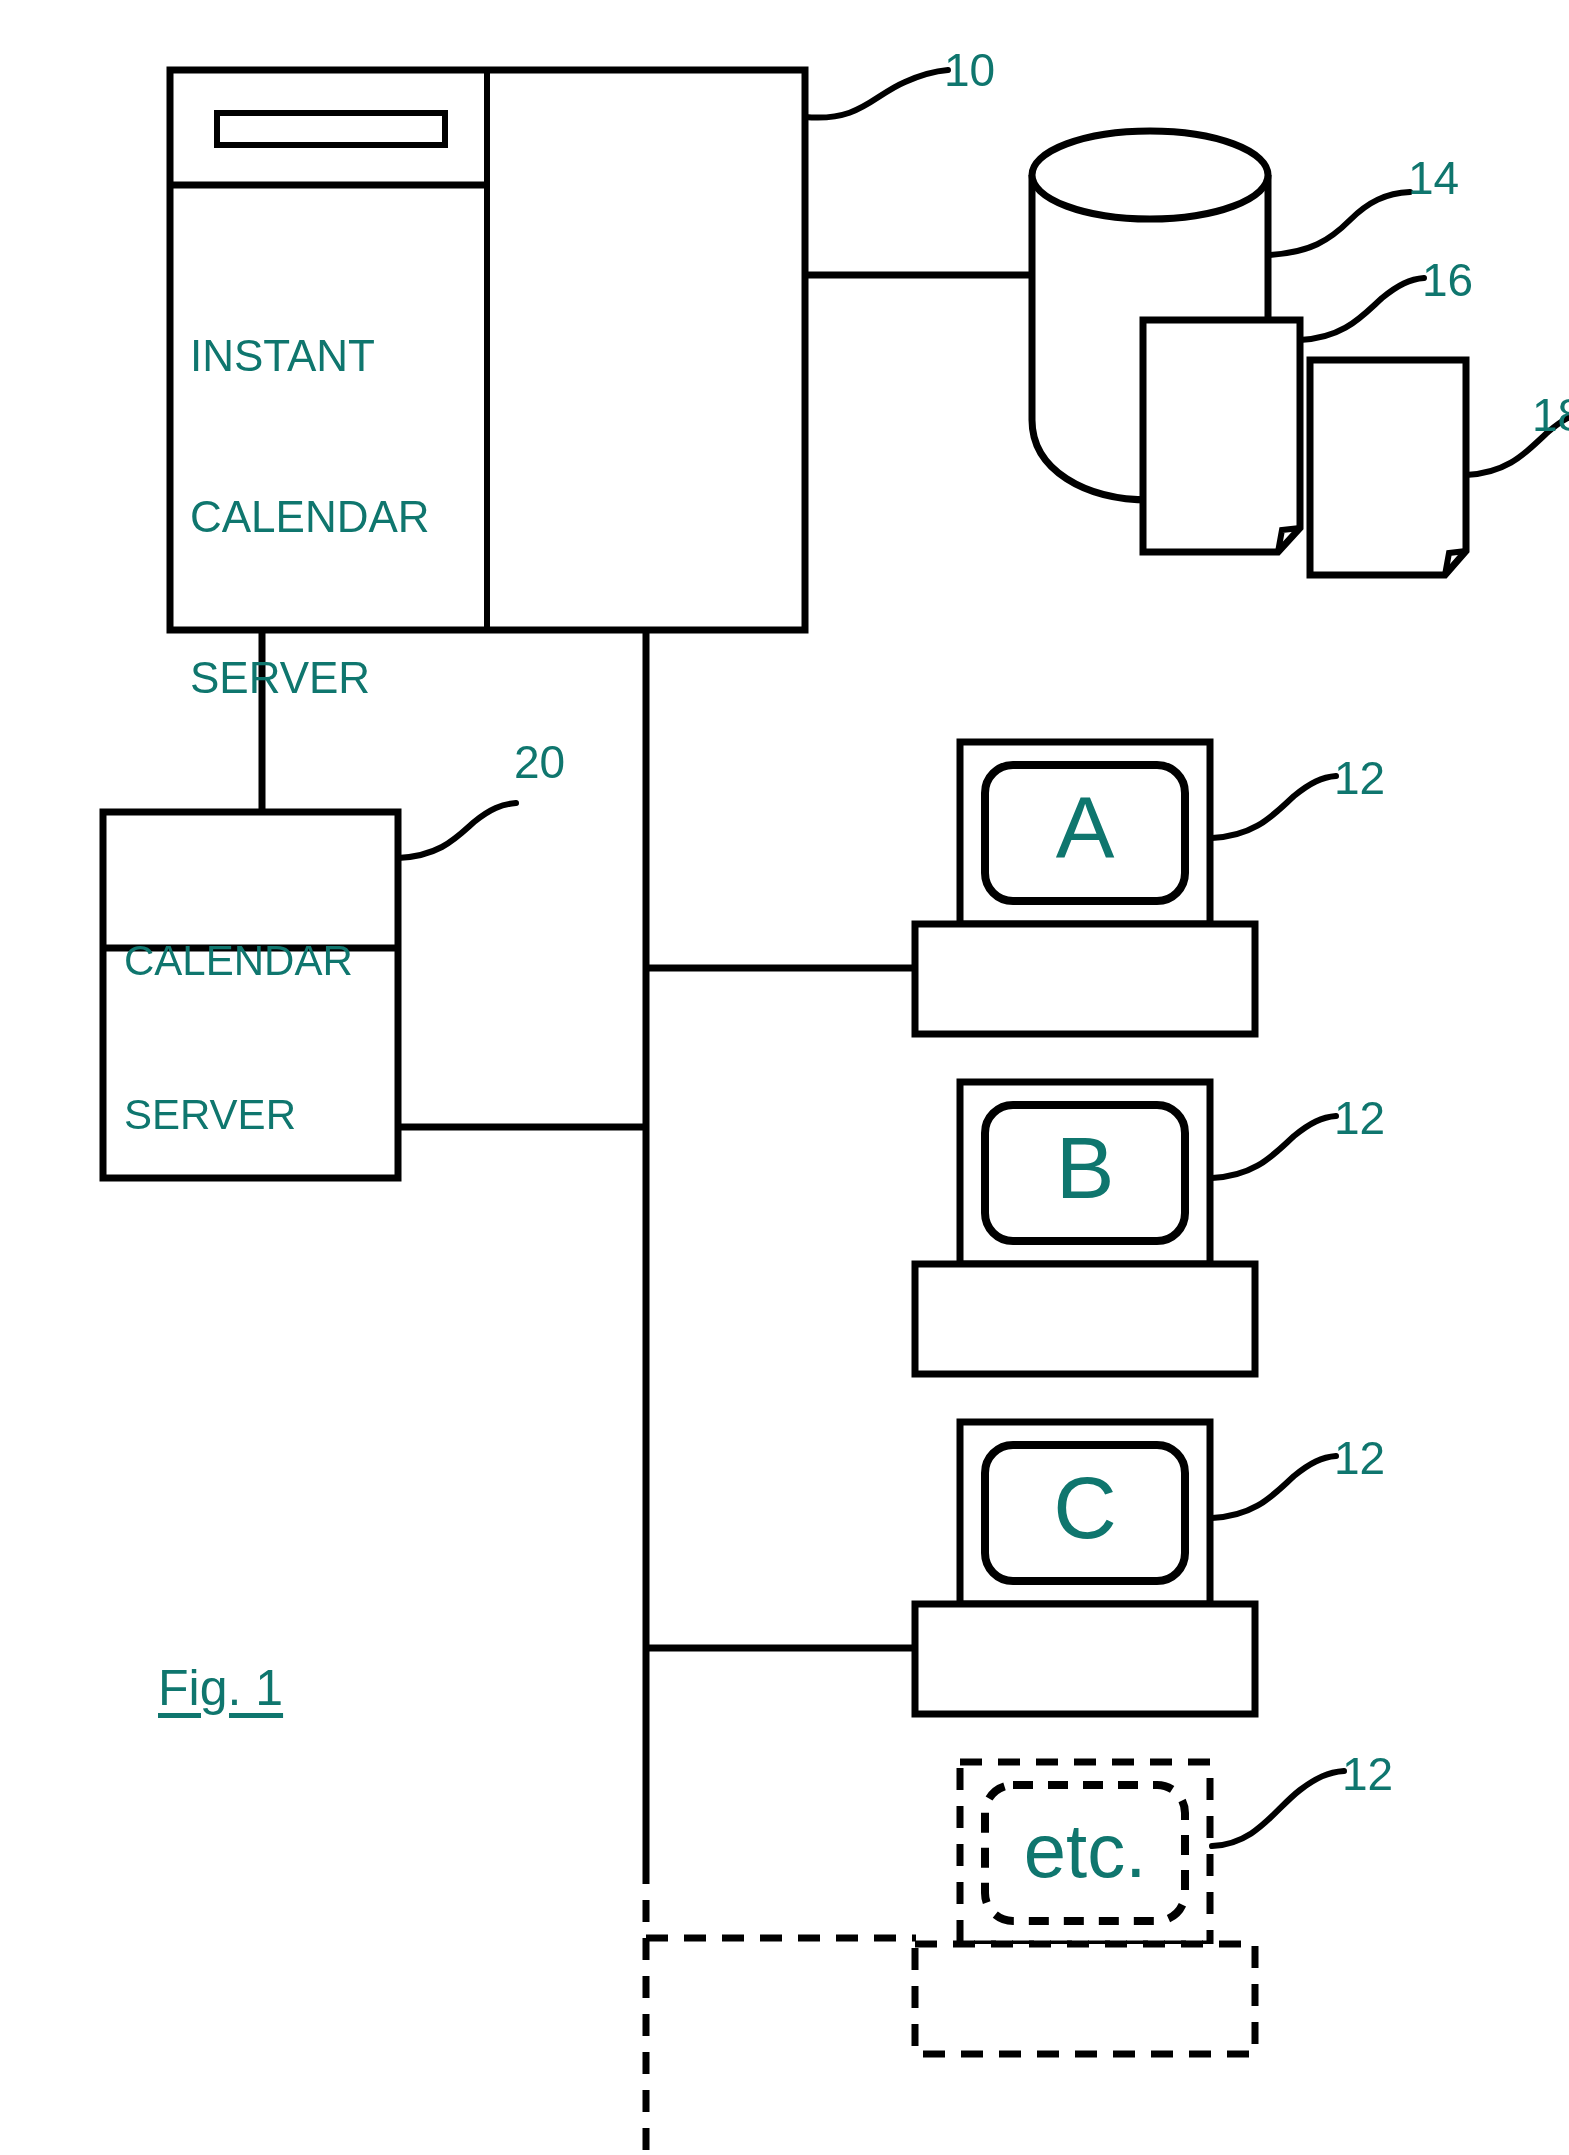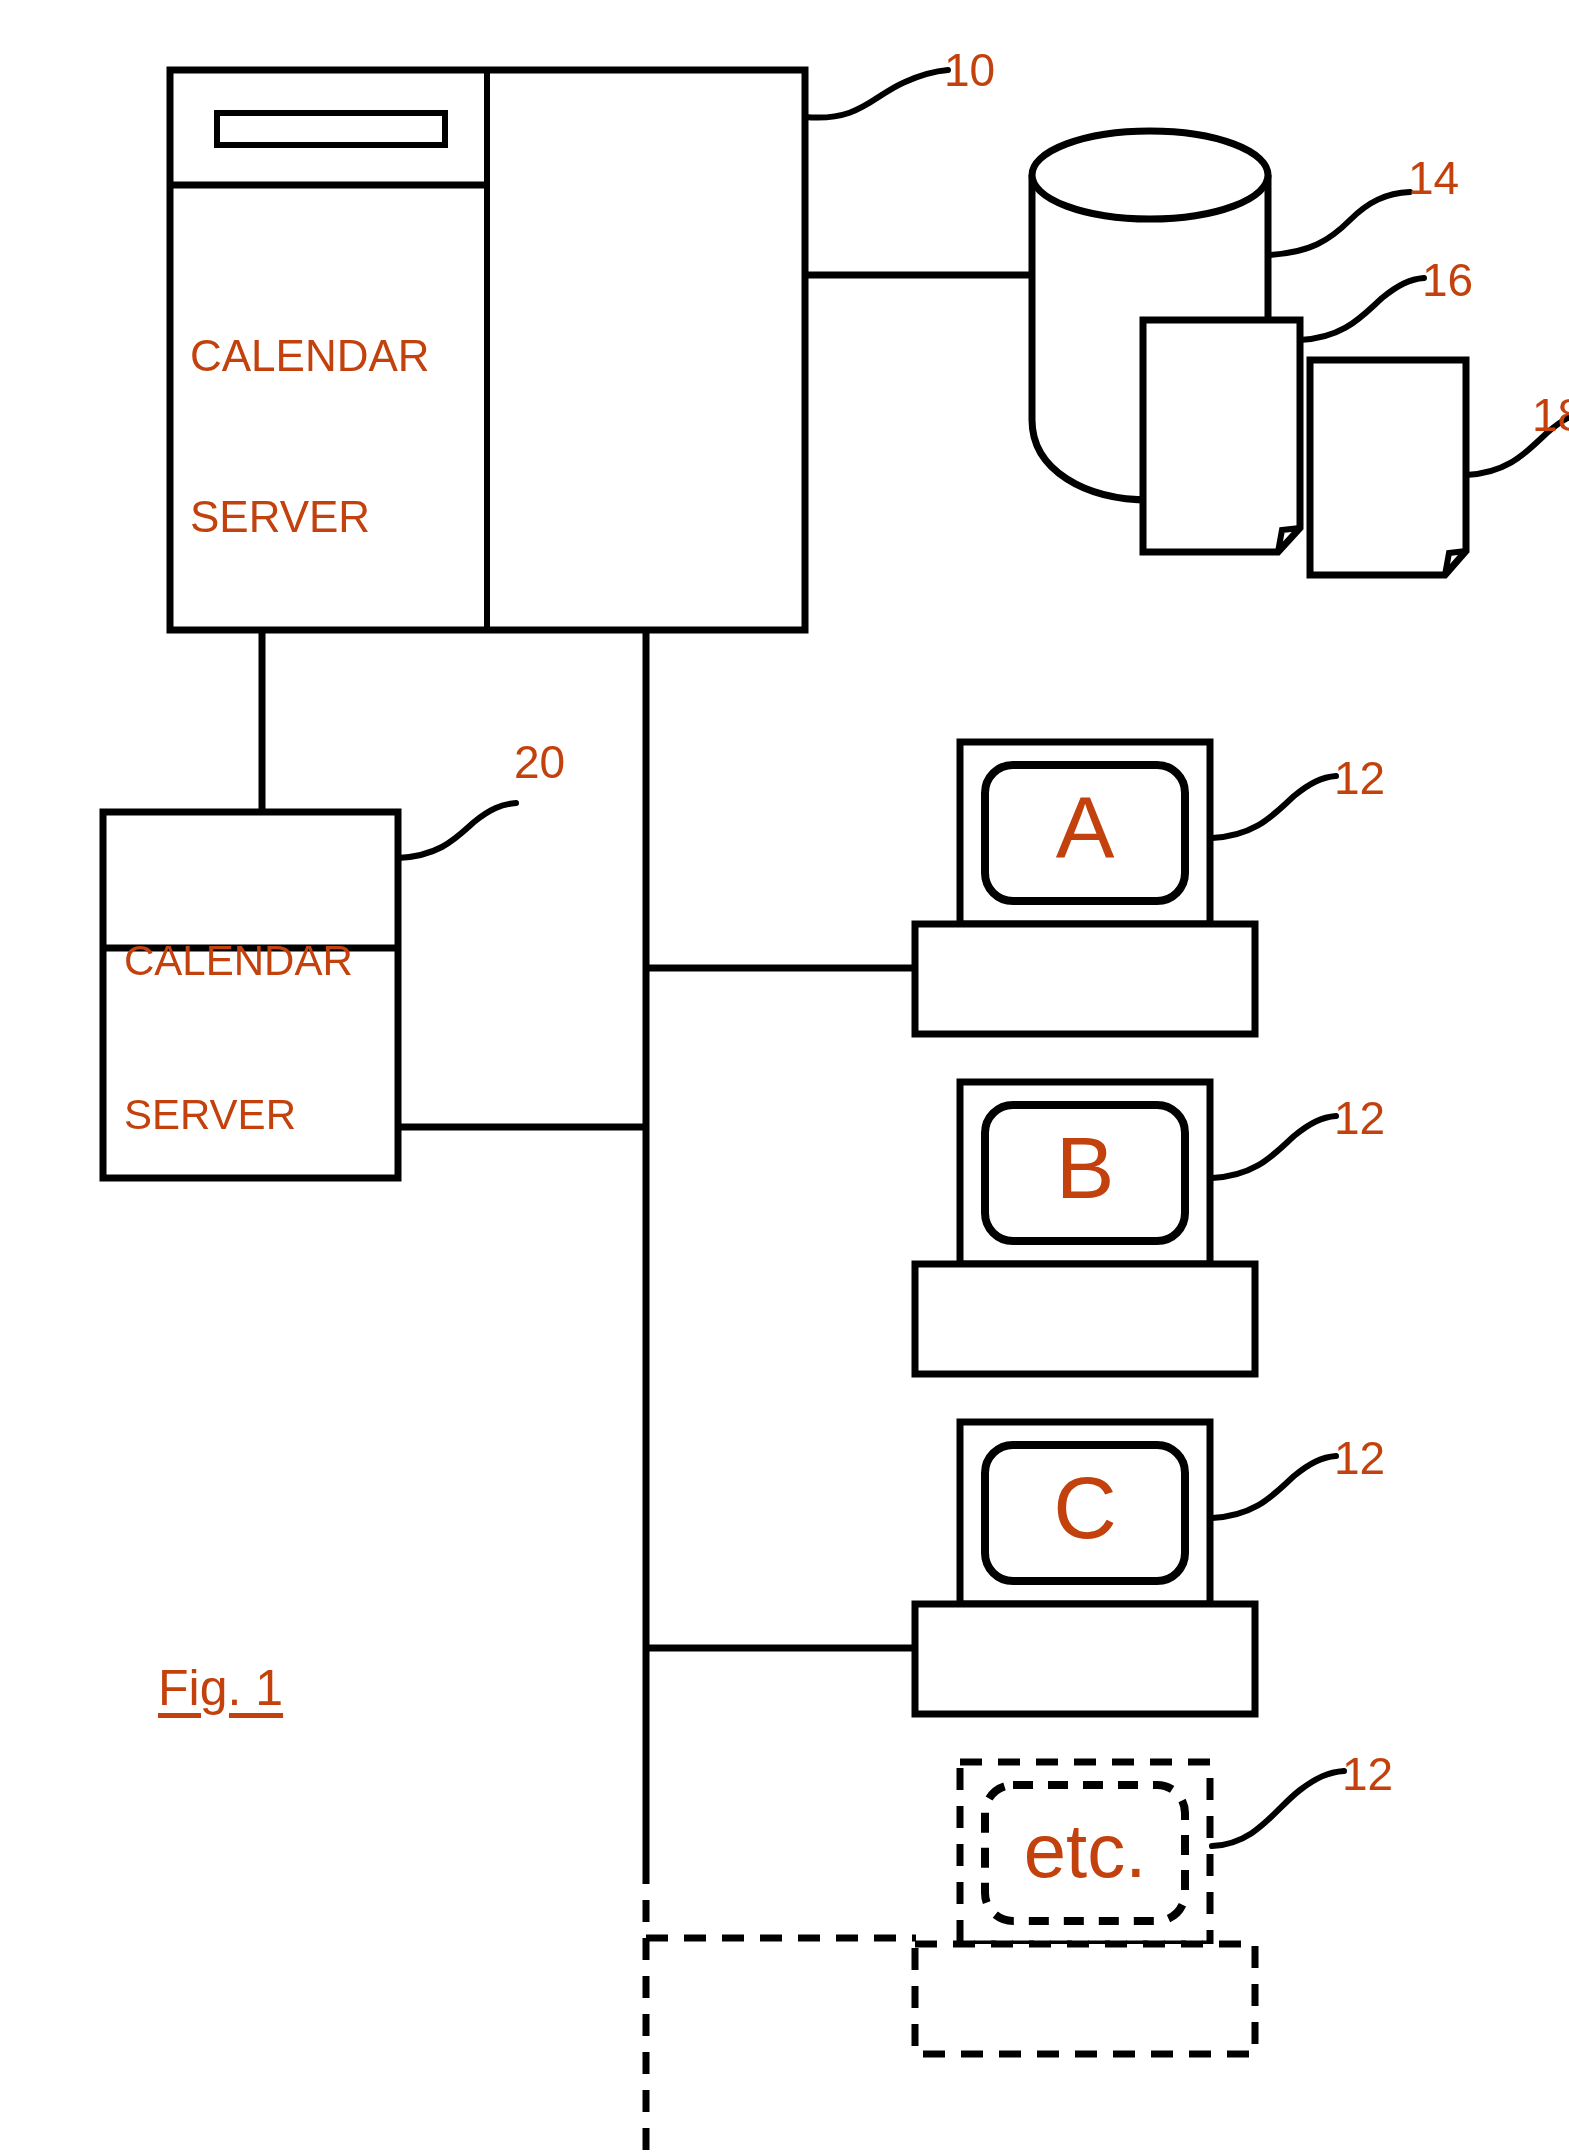--- a/index.html
+++ b/index.html
@@ -22,21 +22,21 @@
   #figure-svg {
     position: absolute;
     left: 0;
     top: 0;
     width: 1569px;
     height: 2155px;
   }
   .lbl {
     position: absolute;
     font-family: "Liberation Sans", sans-serif;
-    color: #c2410c;
+    color: #0f766e;
     white-space: pre;
     line-height: 1.14;
     user-select: none;
   }
   .ref-num {
     font-size: 46px;
     letter-spacing: 0px;
   }
   .server-text {
     font-size: 44px;
@@ -148,20 +148,21 @@
     <g>
       <rect x="960" y="1762" width="250" height="182" fill="#ffffff" stroke="#000000" stroke-width="7" stroke-dasharray="22 16"></rect>
       <rect x="985" y="1785" width="200" height="136" rx="28" ry="28" fill="#ffffff" stroke="#000000" stroke-width="8" stroke-dasharray="20 15"></rect>
       <rect x="915" y="1944" width="340" height="110" fill="#ffffff" stroke="#000000" stroke-width="7" stroke-dasharray="22 16"></rect>
     </g>
     <path d="M 1212 1846 C 1256 1844 1274 1810 1300 1790 C 1316 1778 1328 1772 1344 1771" fill="none" stroke="#000000" stroke-width="6" stroke-linecap="round"></path>
 
   </svg>
 
   <div class="lbl server-text" style="left:190px; top:222px;">
+    <div>INSTANT</div>
     <div>CALENDAR</div>
     <div>SERVER</div>
   </div>
 
   <div class="lbl ref-num" style="left:944px; top:44px;">10</div>
 
   <div class="lbl ref-num" style="left:1408px; top:152px;">14</div>
 
   <div class="lbl ref-num" style="left:1422px; top:254px;text-align:right;">16</div>
 

